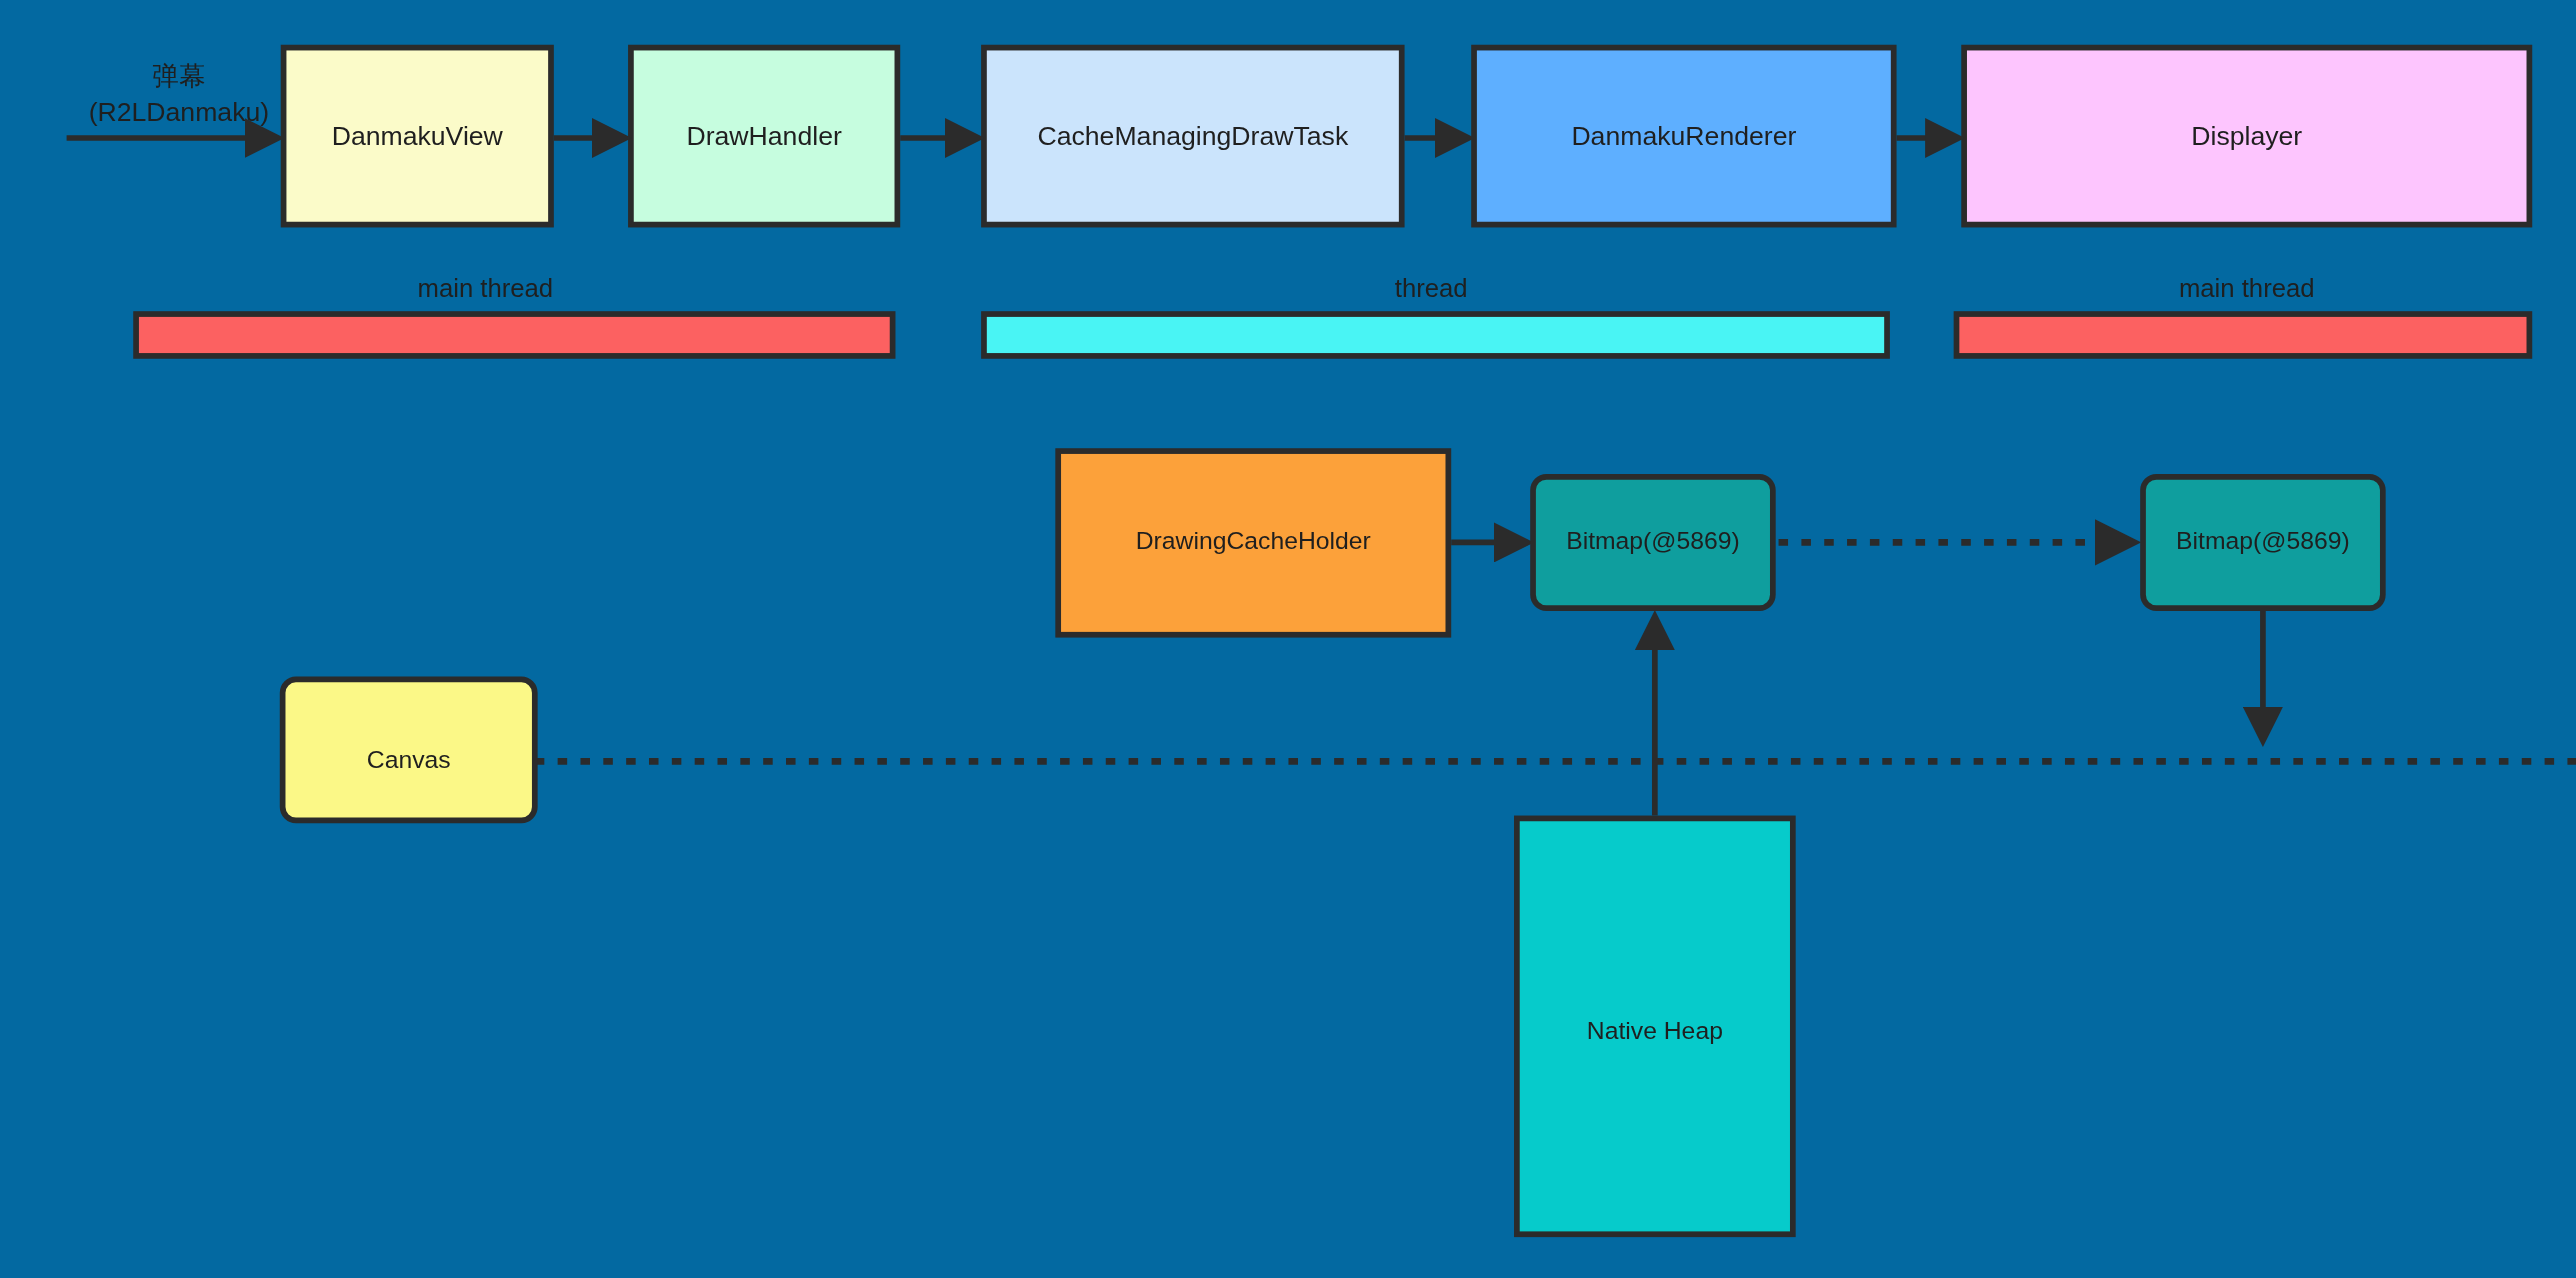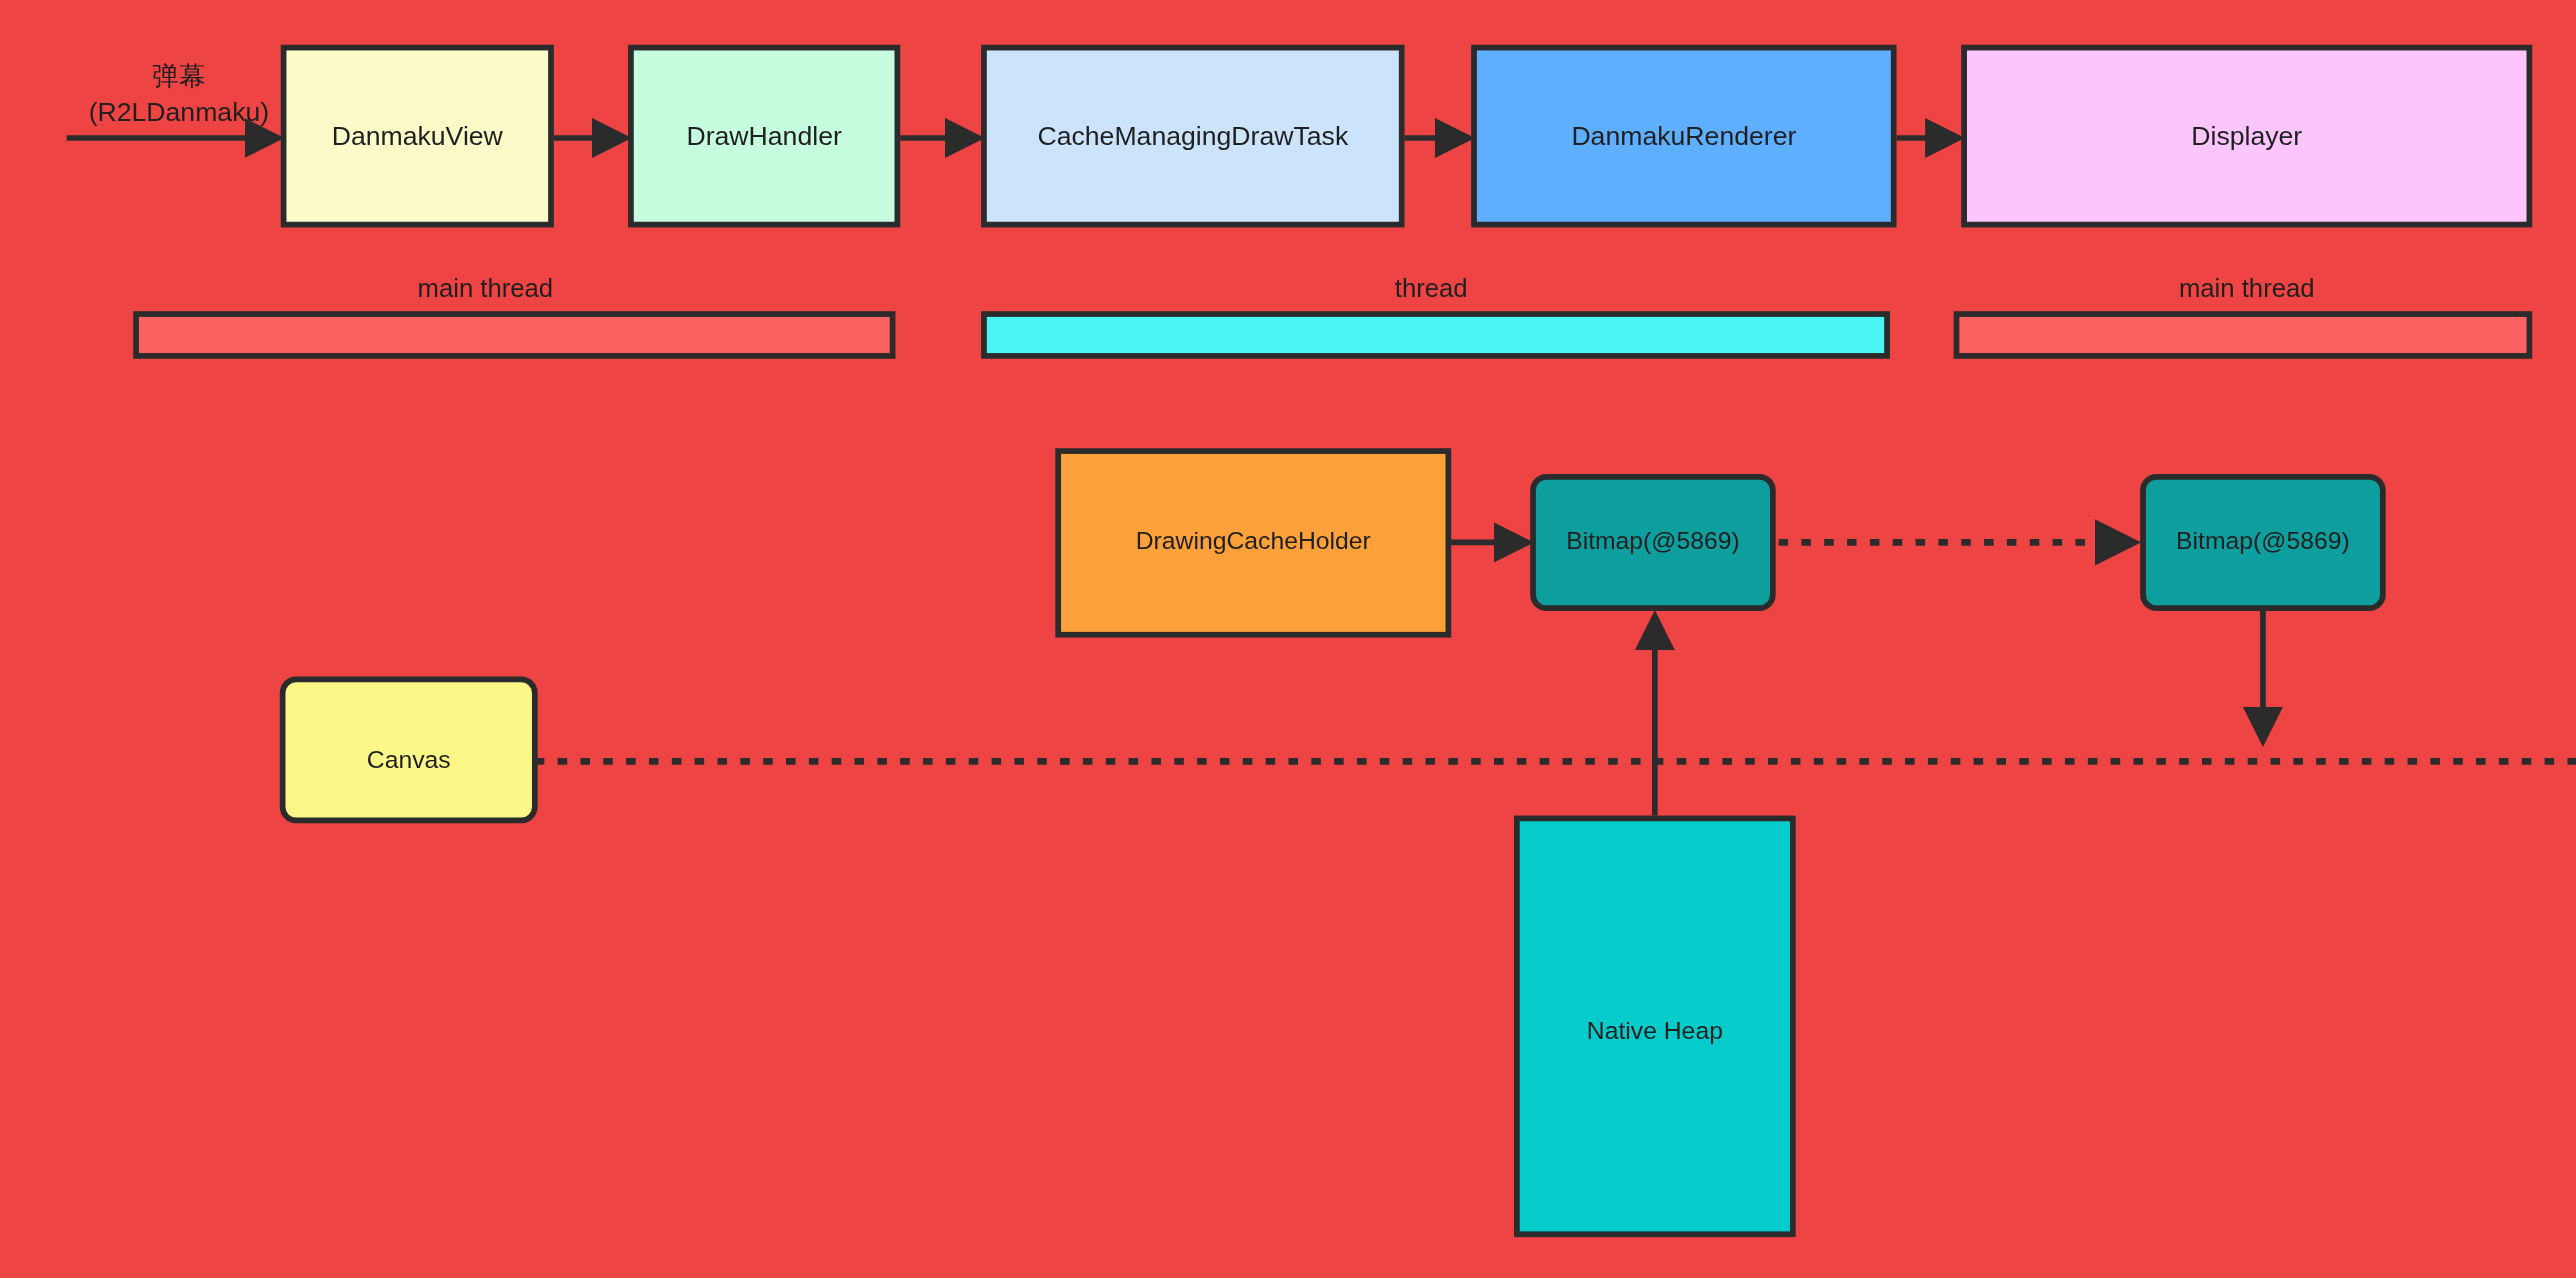--- a/index.html
+++ b/index.html
@@ -10,21 +10,21 @@
   body {
     width: 2576px;
     height: 1279px;
     font-family: "Liberation Sans", sans-serif;
     overflow: hidden;
   }
   #diagram-root {
     position: relative;
     width: 2576px;
     height: 1279px;
-    background: #ef4444;
+    background: #0369a1;
     text-align: right;
   }
   svg.layer {
     position: absolute;
     top: 0;
     left: 0;
     width: 2576px;
     height: 1279px;
   }
   .node-label {

